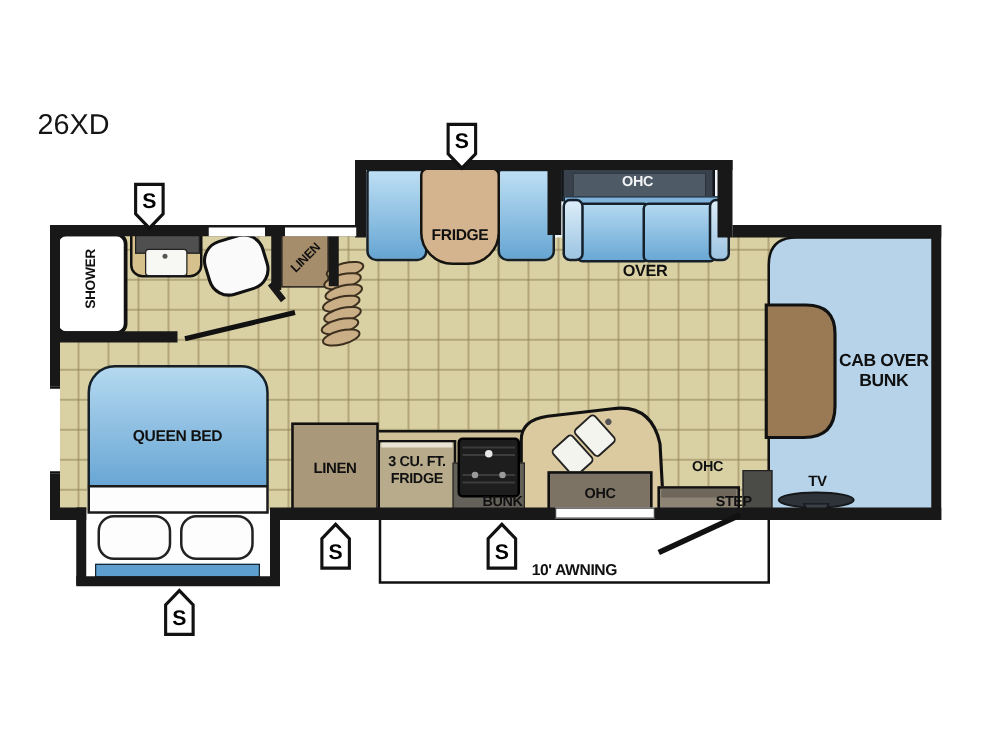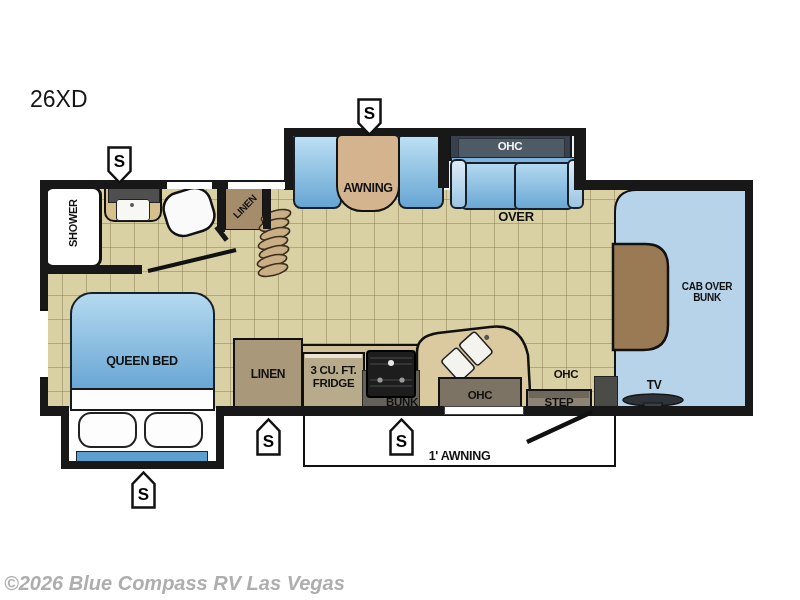--- a/index.html
+++ b/index.html
@@ -22,29 +22,28 @@
   .arm{background:linear-gradient(#dcedf8,#9cc4e2);border:2px solid #15202a;border-radius:6px;}
   svg{position:absolute;overflow:visible;}
   .marker{z-index:7;}
   .mtext{font:700 17px "Liberation Sans",sans-serif;}
 </style>
 </head>
 <body>
 <div id="stage">
 
 <div class="abs" style="left:30px;top:86px;font-size:23px;color:#151515;">26XD</div>
-<div class="abs" style="left:4px;top:572px;font-size:20px;font-weight:700;font-style:italic;color:#aeaeae;">©2026 Blue Compass RV Las Vegas</div>
 
 <div id="floor"></div>
 
 <svg style="left:0;top:0;z-index:2;" width="800" height="600">
   <path d="M615,408 L615,212 Q615,190 637,190 L747,190 L747,408 Z" fill="#b7d3e9" stroke="#111" stroke-width="2"></path>
   <path d="M613,244 L645,244 Q668,244 668,267 L668,325 Q668,350 643,350 L613,350 Z" fill="#9a7a54" stroke="#111" stroke-width="2.5"></path>
 </svg>
-<div class="lbl wrap" style="left:668px;top:281px;width:78px;font-size:10px;">CAB OVER BUNK</div>
+<div class="lbl wrap" style="left:668px;top:281px;width:78px;font-size:14px;">CAB OVER BUNK</div>
 
 <svg style="left:621px;top:393px;z-index:4;" width="64" height="20">
   <ellipse cx="32" cy="7" rx="30" ry="6" fill="#2e3339" stroke="#14171a" stroke-width="1.5"></ellipse>
   <path d="M22,10 L42,10 L38,17 L26,17 Z" fill="#3a4047" stroke="#14171a" stroke-width="1"></path>
 </svg>
 <div class="lbl" style="left:640px;top:379px;width:28px;font-size:12px;">TV</div>
 
 <div class="box" style="left:44px;top:186px;width:58px;height:82px;background:#fff;border-width:3.5px;border-radius:9px;z-index:3;"></div>
 <div class="lbl" style="left:47px;top:217px;width:52px;font-size:11px;transform:rotate(-90deg);">SHOWER</div>
 
@@ -83,36 +82,36 @@
 <div class="abs" style="left:292px;top:134px;width:282px;height:56px;background:#eef3f7;z-index:2;"></div>
 <div class="wall" style="left:284px;top:128px;width:302px;height:8px;"></div>
 <div class="wall" style="left:284px;top:128px;width:9px;height:62px;"></div>
 <div class="wall" style="left:574px;top:128px;width:12px;height:62px;"></div>
 <div class="wall" style="left:438px;top:130px;width:11px;height:58px;"></div>
 
 <div class="abs bench" style="left:293px;top:135px;width:45px;height:70px;z-index:3;"></div>
 <div class="abs bench" style="left:398px;top:135px;width:42px;height:70px;z-index:3;"></div>
 <div class="abs" style="left:336px;top:134px;width:64px;height:78px;background:#d3b48e;border:2.5px solid #15130f;
             border-radius:6px 6px 26px 26px;box-sizing:border-box;z-index:3;"></div>
-<div class="lbl" style="left:333px;top:181px;width:70px;font-size:12.5px;">AWNING</div>
+<div class="lbl" style="left:333px;top:181px;width:70px;font-size:12.5px;">FRIDGE</div>
 
 <div class="abs" style="left:449px;top:133px;width:123px;height:28px;background:#39424c;border:2px solid #10151a;box-sizing:border-box;z-index:3;"></div>
 <div class="abs" style="left:458px;top:138px;width:105px;height:18px;background:#4e5a66;border:1px solid #2b333c;z-index:3;"></div>
 <div class="lbl" style="left:480px;top:140px;width:60px;font-size:11.5px;color:#f2f4f6;">OHC</div>
 <div class="abs" style="left:451px;top:157px;width:128px;height:14px;background:#7fb3da;border:1.5px solid #1a242e;box-sizing:border-box;z-index:3;"></div>
 <div class="abs cushion" style="left:461px;top:162px;width:55px;height:44px;z-index:3;"></div>
 <div class="abs cushion" style="left:514px;top:162px;width:55px;height:44px;z-index:3;"></div>
 <div class="abs arm" style="left:450px;top:159px;width:13px;height:46px;z-index:3;"></div>
 <div class="abs arm" style="left:567px;top:159px;width:13px;height:46px;z-index:3;"></div>
 <div class="lbl" style="left:486px;top:210px;width:60px;font-size:13px;">OVER</div>
 
 <div class="abs" style="left:69px;top:408px;width:147px;height:56px;background:#fff;z-index:2;"></div>
 <div class="abs" style="left:70px;top:292px;width:145px;height:99px;background:linear-gradient(#b5d9f0,#68a6d4);
             border:2.5px solid #14202a;box-sizing:border-box;border-radius:22px 22px 0 0;z-index:3;"></div>
-<div class="lbl" style="left:102px;top:354px;width:80px;font-size:12.5px;">QUEEN BED</div>
+<div class="lbl" style="left:102px;top:342px;width:80px;font-size:12.5px;">QUEEN BED</div>
 <div class="abs" style="left:70px;top:388px;width:145px;height:23px;background:#fdfdfd;border:2px solid #1a1a1a;box-sizing:border-box;z-index:3;"></div>
 <div class="abs" style="left:78px;top:412px;width:59px;height:36px;background:#fdfdfd;border:2px solid #222;border-radius:13px;box-sizing:border-box;z-index:3;"></div>
 <div class="abs" style="left:144px;top:412px;width:59px;height:36px;background:#fdfdfd;border:2px solid #222;border-radius:13px;box-sizing:border-box;z-index:3;"></div>
 <div class="abs" style="left:76px;top:451px;width:132px;height:11px;background:#5da0d0;border:1.5px solid #1a2732;box-sizing:border-box;z-index:3;"></div>
 <div class="wall" style="left:61px;top:406px;width:8px;height:62px;"></div>
 <div class="wall" style="left:216px;top:406px;width:8px;height:62px;"></div>
 <div class="wall" style="left:61px;top:461px;width:163px;height:8px;"></div>
 
 <div class="box" style="left:298px;top:344px;width:148px;height:66px;background:#cfc098;z-index:2;"></div>
 
@@ -147,26 +146,26 @@
 </svg>
 <div class="lbl" style="left:378px;top:396px;width:48px;font-size:11.5px;">BUNK</div>
 
 <div class="box" style="left:438px;top:377px;width:84px;height:32px;background:#7c7365;z-index:4;"></div>
 <div class="lbl" style="left:458px;top:389px;width:44px;font-size:11.5px;z-index:6;">OHC</div>
 
 <div class="lbl" style="left:546px;top:368px;width:40px;font-size:11.5px;">OHC</div>
 
 <div class="box" style="left:526px;top:389px;width:66px;height:25px;background:#8d8476;z-index:4;"></div>
 <div class="abs" style="left:529px;top:391px;width:60px;height:7px;background:#6f675c;z-index:4;"></div>
-<div class="lbl" style="left:536px;top:396px;width:46px;font-size:11.5px;z-index:6;">STEP</div>
+<div class="lbl" style="left:564px;top:396px;width:46px;font-size:11.5px;z-index:6;">STEP</div>
 
 <div class="abs" style="left:594px;top:376px;width:24px;height:36px;background:#4b4b48;border:1.5px solid #222;box-sizing:border-box;z-index:3;"></div>
 
 <div class="abs" style="left:303px;top:414px;width:313px;height:53px;background:#fff;border:2px solid #111;box-sizing:border-box;z-index:1;"></div>
-<div class="lbl" style="left:303px;top:449px;width:313px;font-size:12.5px;z-index:6;">1' AWNING</div>
+<div class="lbl" style="left:303px;top:449px;width:313px;font-size:12.5px;z-index:6;">10' AWNING</div>
 
 <svg style="left:0;top:0;z-index:6;" width="800" height="600">
   <line x1="527" y1="442" x2="592" y2="412" stroke="#111" stroke-width="4.5"></line>
 </svg>
 
 <div class="wall" style="left:40px;top:180px;width:245px;height:9px;"></div>
 <div class="abs" style="left:167px;top:182px;width:45px;height:7px;background:#fff;z-index:5;"></div>
 <div class="abs" style="left:228px;top:182px;width:57px;height:7px;background:#fff;z-index:5;"></div>
 <div class="wall" style="left:586px;top:180px;width:167px;height:10px;"></div>
 <div class="wall" style="left:745px;top:180px;width:8px;height:236px;"></div>

